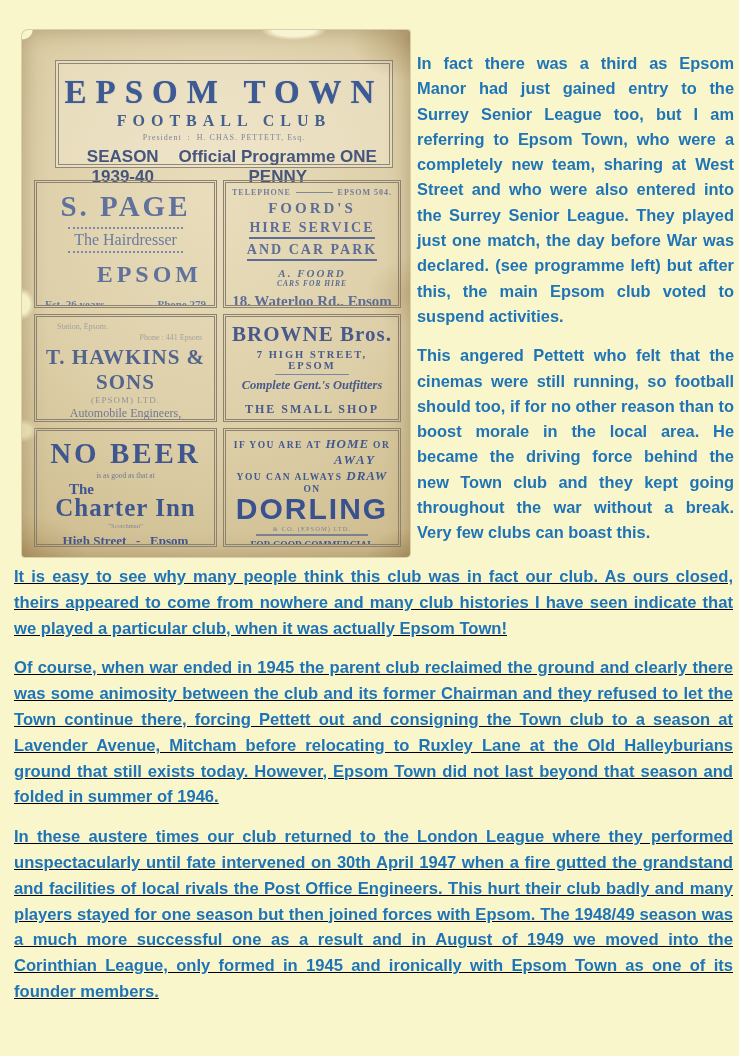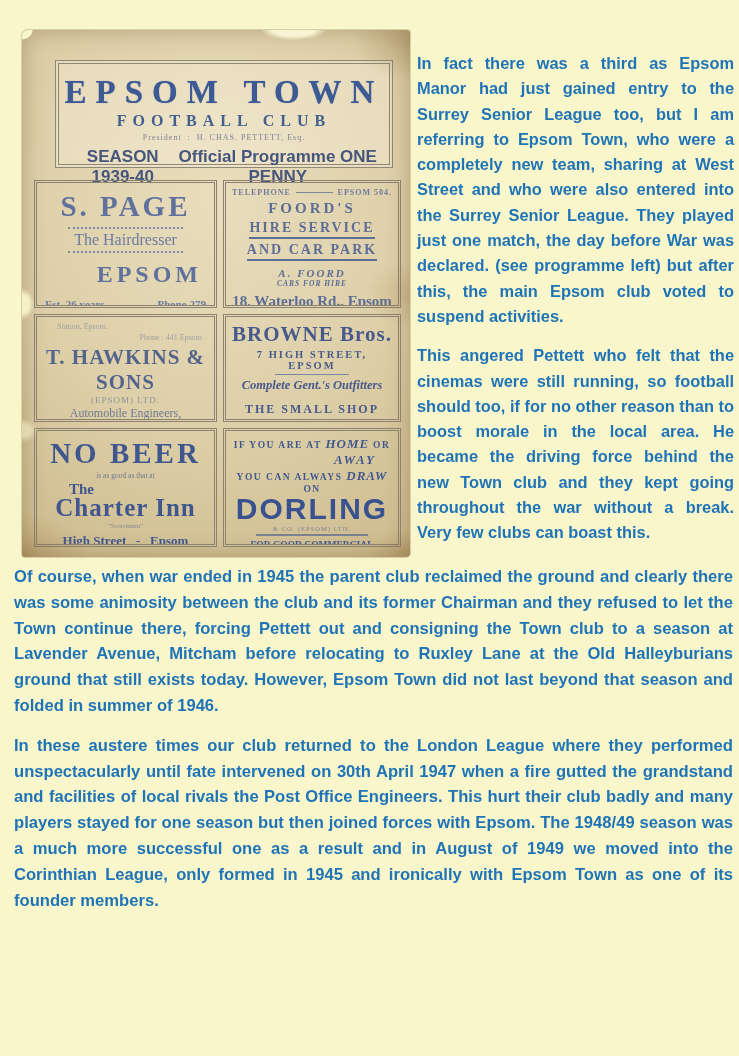--- a/index.html
+++ b/index.html
@@ -2,21 +2,21 @@
 <html><head>
 <meta charset="utf-8">
 <style>
   html,body{margin:0;padding:0;}
   body{
     width:739px;height:1056px;
     background:#faf6cc;
     font-family:"Liberation Sans",sans-serif;
     overflow:hidden;
   }
-  .page{position:relative;width:739px;height:808px;}
+  .page{position:relative;width:739px;height:808px;text-decoration:underline;}
 
   
   .top-row{position:relative;height:557px;}
 
   
   .programme{
     position:absolute;left:22px;top:30px;width:388px;height:527px;margin:0;
     background:
       radial-gradient(120% 105% at 50% 32%, #e9ddbd 0%, #ddcfa8 42%, #cfbd90 72%, #b59c6c 94%, #a58a58 100%);
     box-shadow:inset 0 0 22px rgba(95,65,25,.35), 0 0 0 1px rgba(120,95,55,.25);
@@ -215,16 +215,17 @@
       </div>
     </figure>
 
     <div class="col-right">
       <p class="body-text">In fact there was a third as Epsom Manor had just gained entry to the Surrey Senior League too, but I am referring to Epsom Town, who were a completely new team, sharing at West Street and who were also entered into the Surrey Senior League. They played just one match, the day before War was declared. (see programme left) but after this, the main Epsom club voted to suspend activities.</p>
       <p class="body-text">This angered Pettett who felt that the cinemas were still running, so football should too, if for no other reason than to boost morale in the local area. He became the driving force behind the new Town club and they kept going throughout the war without a break. Very few clubs can boast this.</p>
     </div>
   </div>
 
   <div class="full-text">
+    <p class="body-text">It is easy to see why many people think this club was in fact our club. As ours closed, theirs appeared to come from nowhere and many club histories I have seen indicate that we played a particular club, when it was actually Epsom Town!</p>
     <p class="body-text">Of course, when war ended in 1945 the parent club reclaimed the ground and clearly there was some animosity between the club and its former Chairman and they refused to let the Town continue there, forcing Pettett out and consigning the Town club to a season at Lavender Avenue, Mitcham before relocating to Ruxley Lane at the Old Halleyburians ground that still exists today. However, Epsom Town did not last beyond that season and folded in summer of 1946.</p>
     <p class="body-text">In these austere times our club returned to the London League where they performed unspectacularly until fate intervened on 30th April 1947 when a fire gutted the grandstand and facilities of local rivals the Post Office Engineers. This hurt their club badly and many players stayed for one season but then joined forces with Epsom. The 1948/49 season was a much more successful one as a result and in August of 1949 we moved into the Corinthian League, only formed in 1945 and ironically with Epsom Town as one of its founder members.</p>
   </div>
 </div>
 
 </body></html>

